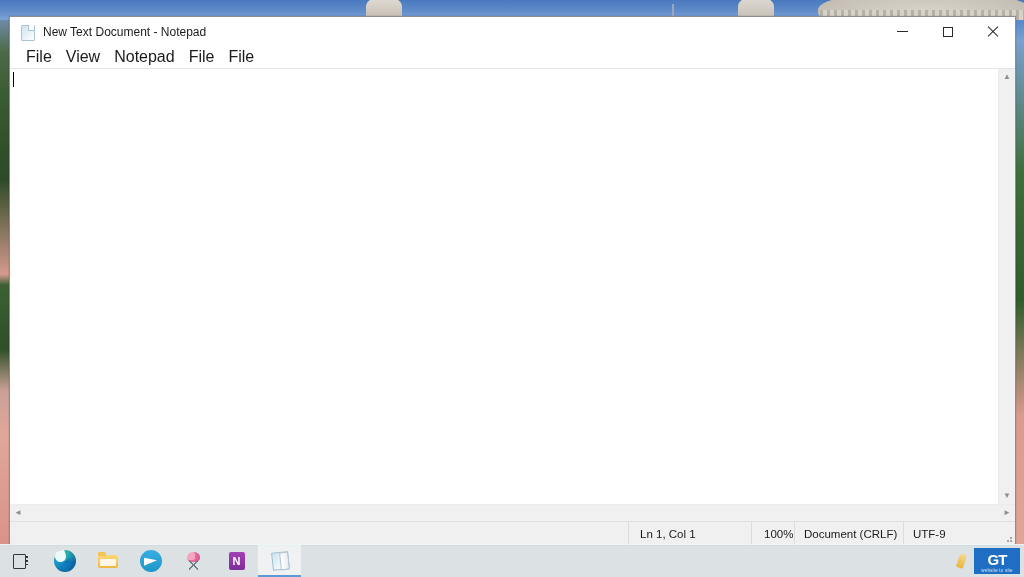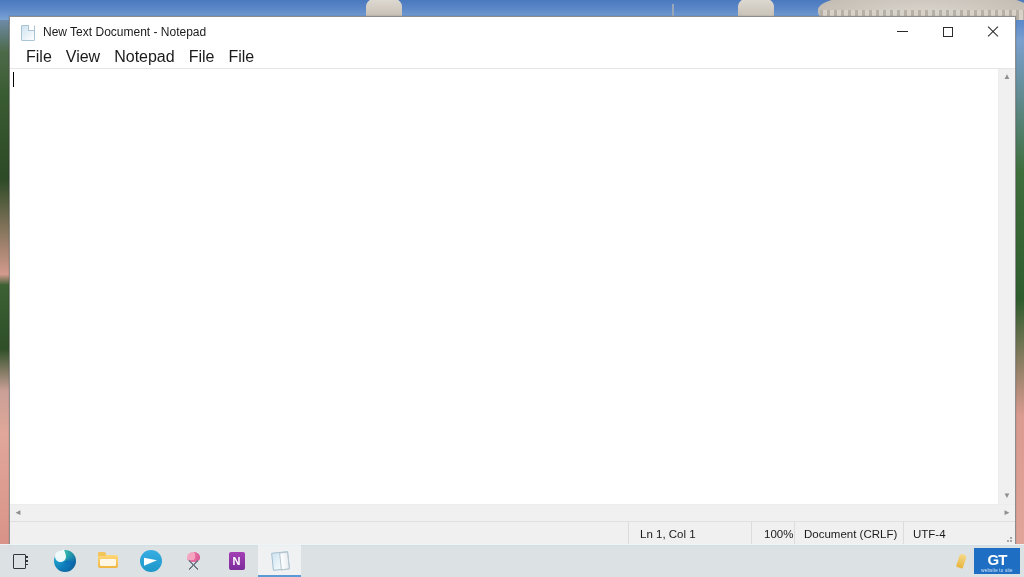--- a/index.html
+++ b/index.html
@@ -506,21 +506,21 @@
     <div class="hscroll">
       <div class="sb-arrow">◄</div>
       <div class="sb-arrow">►</div>
     </div>
 
     <div class="statusbar">
       <div class="status-spacer"></div>
       <div class="status-cell cell-ln">Ln 1, Col 1</div>
       <div class="status-cell cell-zoom">100%</div>
       <div class="status-cell cell-eol">Document (CRLF)</div>
-      <div class="status-cell cell-enc">UTF-4</div>
+      <div class="status-cell cell-enc">UTF-9</div>
       <div class="grip">
           <i></i>
         </div>
     </div>
 
   </div>
 
   <div id="taskbar">
     <div class="tb-left">
 

